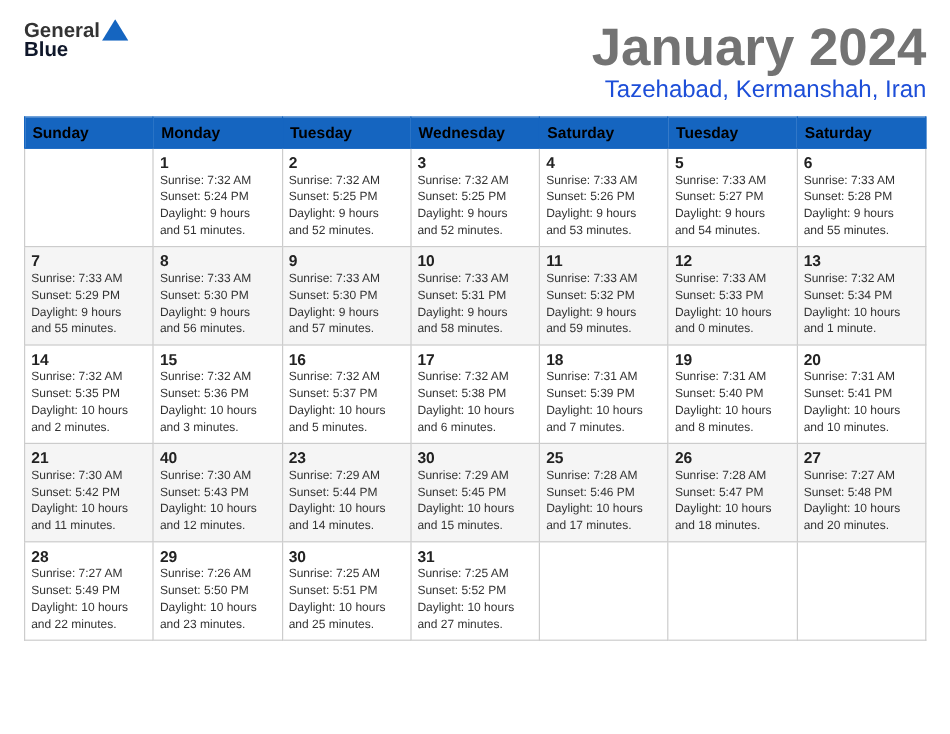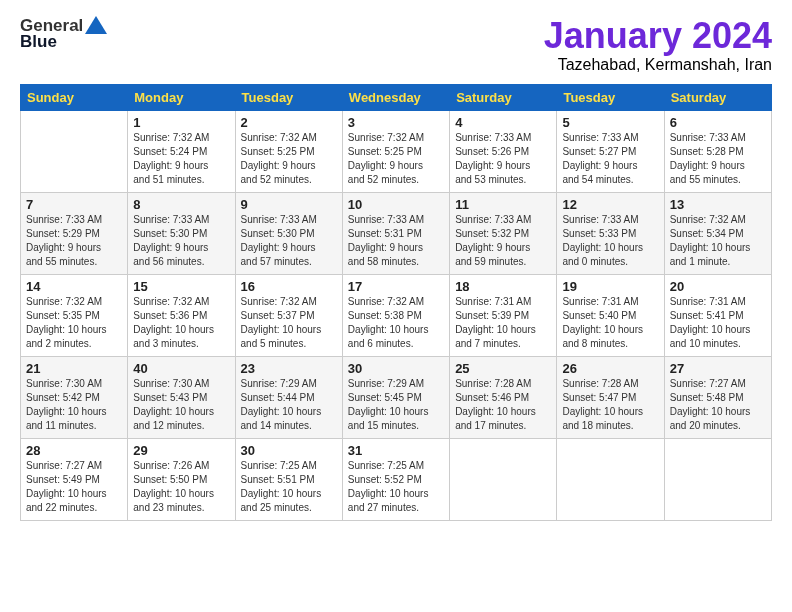--- a/index.html
+++ b/index.html
@@ -26,37 +26,37 @@
     .logo {
       display: flex;
       align-items: center;
     }
     .logo-general { color: #333; }
     .logo-blue { color: #1565c0; }
     .title-block {
       text-align: right;
     }
     .month-title {
-      font-size: 36px;
+      font-size: 44px;
       font-weight: bold;
-      color: #6d28d9;
+      color: #737373;
       line-height: 1.1;
     }
     .location {
-      font-size: 16px;
-      color: #000000;
+      font-size: 20px;
+      color: #1d4ed8;
     }
     .calendar {
       width: 100%;
       border-collapse: collapse;
       border: 1px solid #ccc;
     }
     .calendar th {
       background-color: #1565c0;
-      color: #fde047;
+      color: #000000;
       text-align: left;
       padding: 5px 6px;
       font-size: 13px;
       border: 1px solid #1565c0;
     }
     .calendar td {
       vertical-align: top;
       border: 1px solid #ccc;
       padding: 4px 5px;
       width: 14.28%;

